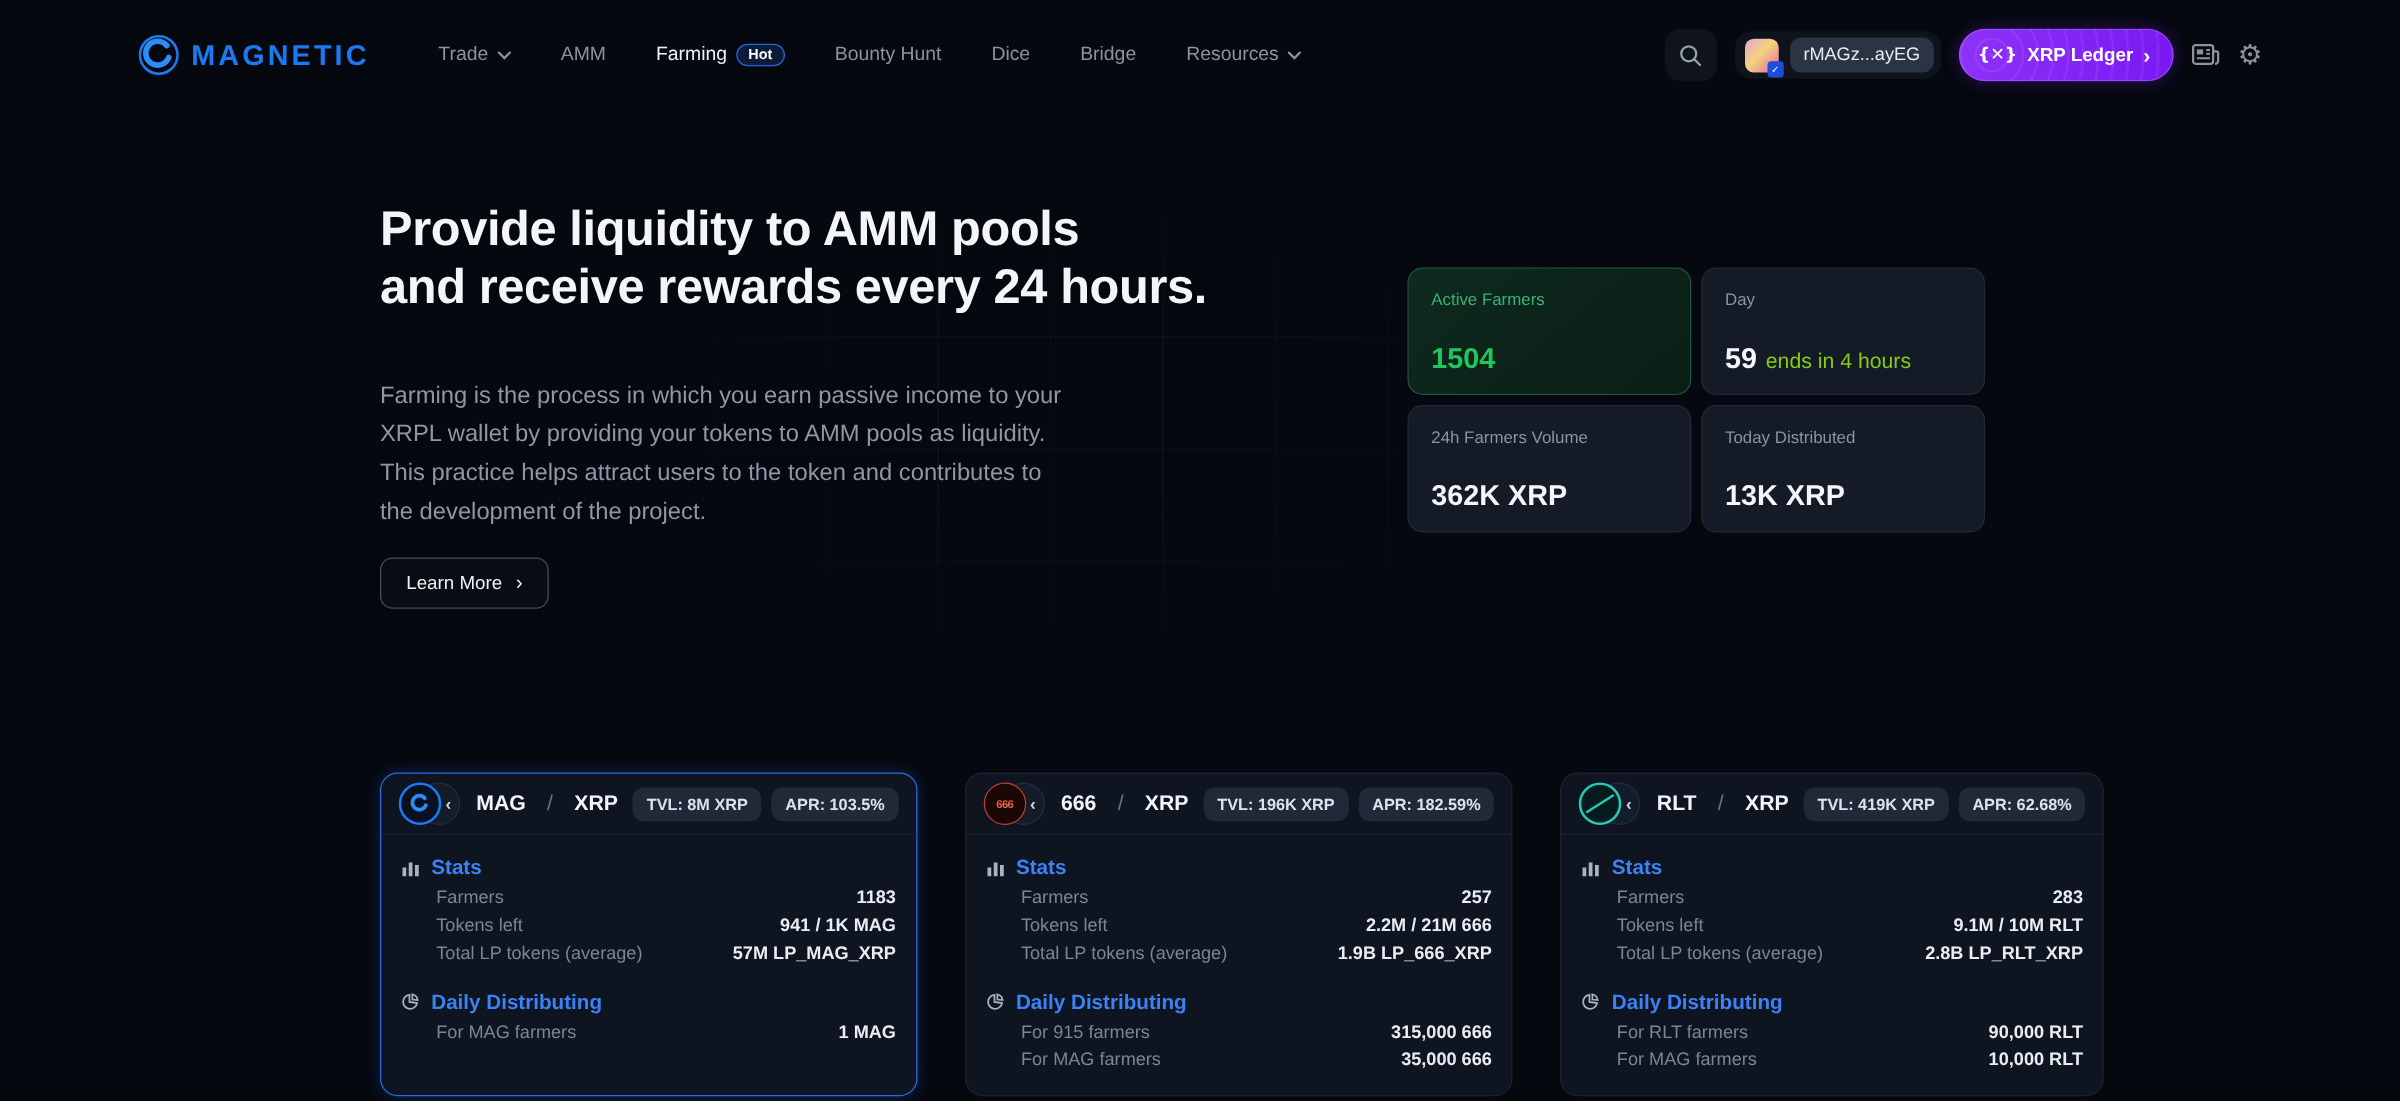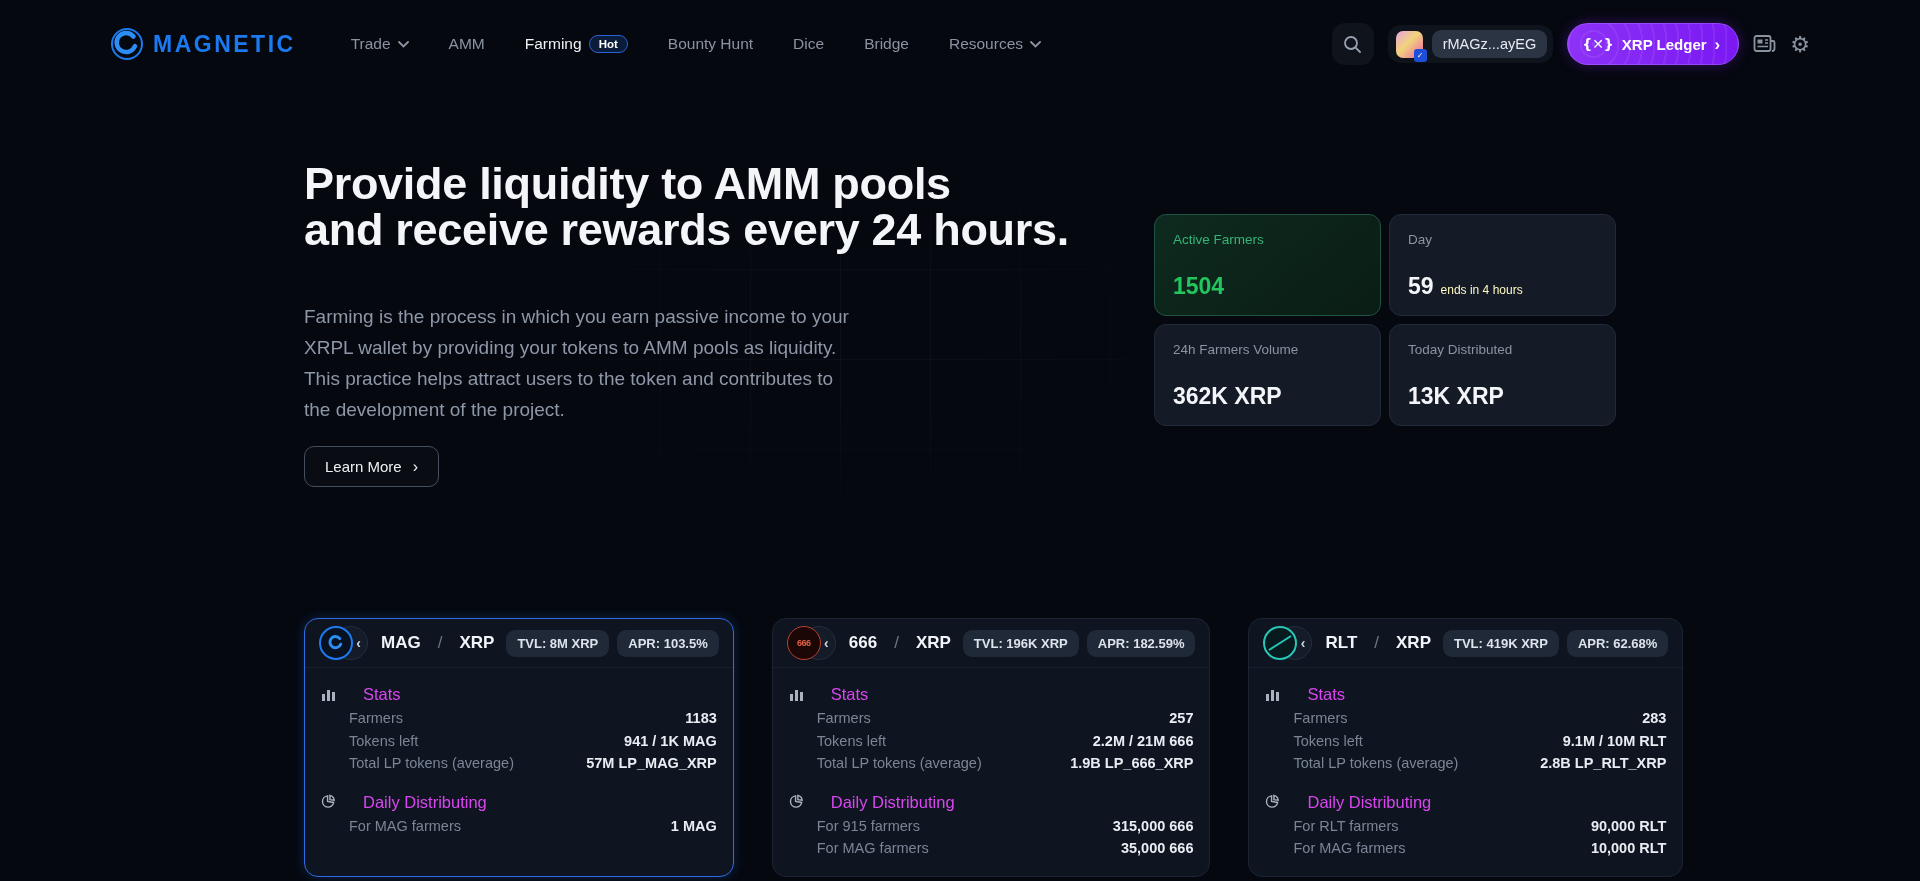--- a/index.html
+++ b/index.html
@@ -78,46 +78,46 @@
   .chev-glyph { font-size:17px; font-weight:700; line-height:1; }
   .plain-icon { color:#8b93a1; cursor:pointer; display:flex; align-items:center; }
   .gear-glyph { font-family:"DejaVu Sans",sans-serif; font-size:22px; color:#8b93a1; }
 
   
   .container { width:1312px; margin:0 auto; position:relative; }
 
   
   .hero { position:relative; min-height:505px; }
   .hero h1 {
-    padding-top:73px; font-size:45px; line-height:46px; font-weight:700;
+    padding-top:73px; font-size:39px; line-height:46px; font-weight:700;
     color:#f3f5f8; letter-spacing:-.3px;
   }
   .hero-desc {
     margin-top:48px; width:548px; font-size:19px; line-height:31px; color:#8e97a7;
   }
   .learn-more {
     margin-top:21px; display:inline-flex; align-items:center; gap:11px;
     background:rgba(255,255,255,.02); border:1px solid #454e5d; border-radius:10px;
     color:#eef1f5; font-size:15px; padding:11px 20px; cursor:pointer;
     font-family:inherit;
   }
   .learn-more .chev-glyph { font-size:16px; font-weight:400; }
 
   .stats-grid {
-    position:absolute; top:126px; left:850px;
+    position:absolute; top:126px; left:822px;
     display:grid; grid-template-columns:227px 227px; grid-auto-rows:102px; gap:8px;
   }
   .stat-card {
     background:#141a26; border:1px solid #212a3a; border-radius:12px;
     padding:17px 18px 15px; display:flex; flex-direction:column; justify-content:space-between;
   }
   .stat-card .stat-label { font-size:13.5px; color:#8b93a1; }
   .stat-value-row { display:flex; align-items:baseline; gap:7px; }
   .stat-card .stat-value { font-size:23px; font-weight:700; color:#f3f5f8; }
-  .stat-card .stat-suffix { font-size:12px; color:#fef9c3; }
+  .stat-card .stat-suffix { font-size:17px; color:#84cc16; }
   .stat-card.green {
     background:linear-gradient(140deg,#0e2a1f,#0a1d15);
     border:1px solid #1f5440;
   }
   .stat-card.green .stat-label { color:#35b475; }
   .stat-card.green .stat-value { color:#22c55e; }
 
   
   .pools-title {
     display:flex; align-items:center; gap:12px;
@@ -152,22 +152,22 @@
   .coin-rlt { background:#071b1e; border:2px solid #27c7b8; }
   .pair { display:flex; align-items:baseline; gap:17px; font-size:17px; font-weight:700; color:#f1f4f8; white-space:nowrap; }
   .pair .sep { color:#6b7585; font-weight:400; }
   .pool-pills { margin-left:auto; display:flex; gap:8px; }
   .pill {
     background:#202937; color:#dde3ec; font-size:13px; font-weight:600;
     border-radius:9px; padding:6px 11px; white-space:nowrap;
   }
   .pool-body { padding:13px 16px 16px; }
   .section-title {
-    display:flex; align-items:center; gap:27px;
-    font-size:16.5px; font-weight:400; color:#d946ef; line-height:26px;
+    display:flex; align-items:center; gap:9px;
+    font-size:16.5px; font-weight:700; color:#3b82f6; line-height:26px;
   }
   .section-title svg { color:#aab2bf; }
   .pool-section + .pool-section { margin-top:14px; }
   .prow { display:flex; justify-content:space-between; align-items:baseline; line-height:22.5px;margin-left:28px; }
   .prow .pl { font-size:14.5px; color:#7b8596; }
   .prow .pv { font-size:14.5px; font-weight:700; color:#e9edf3; }
 </style>
 </head>
 <body>
 

